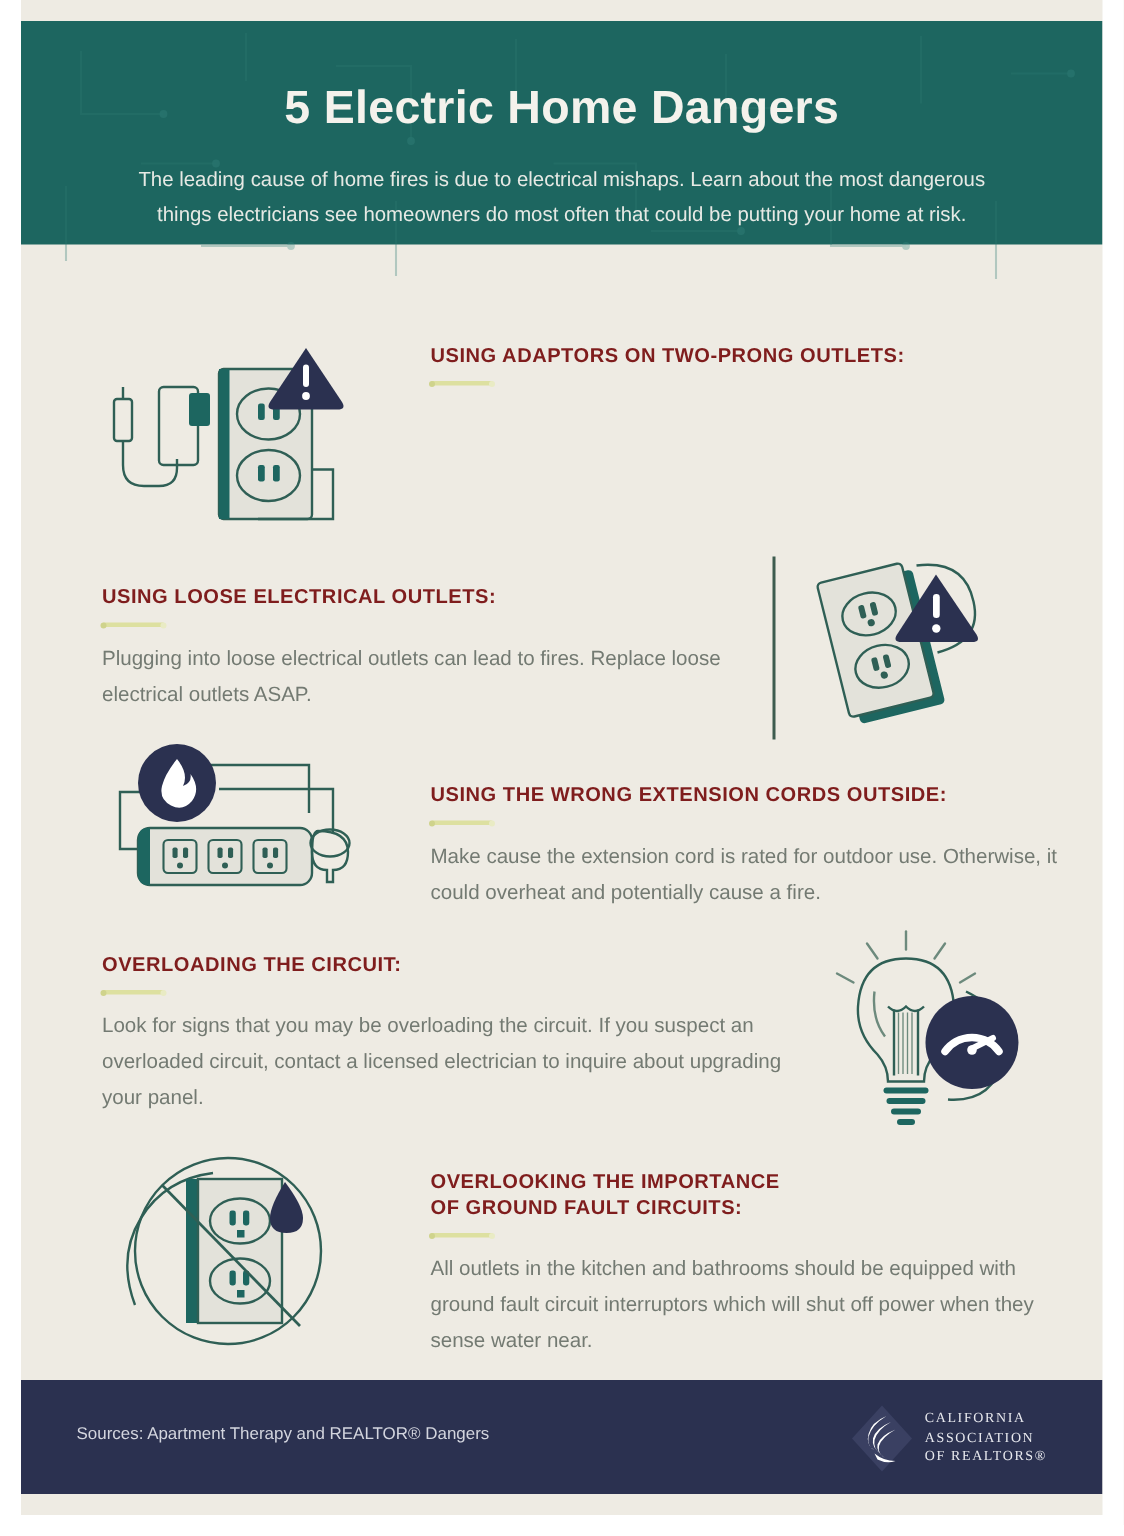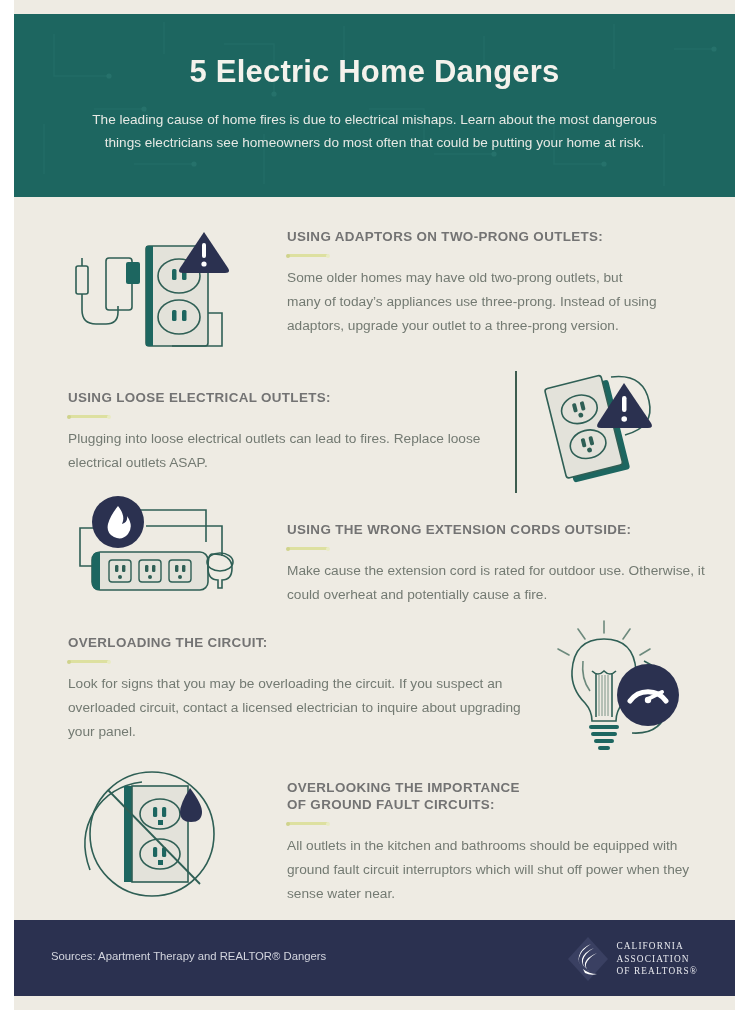--- a/index.html
+++ b/index.html
@@ -23,21 +23,21 @@
     background: #eeebe3;
     overflow: hidden;
   }
 
   
   .header {
     position: absolute;
     left: 0;
     top: 14px;
     width: 721px;
-    height: 183px;
+    height: 149px;
     background: #1d6660;
     overflow: visible;
   }
   .circuit-bg {
     position: absolute;
     inset: 0;
     opacity: .35;
   }
   .title {
     position: absolute;
@@ -57,21 +57,21 @@
     top: 95px;
     text-align: center;
     color: #e6e9e4;
     font-size: 13.6px;
     line-height: 22.5px;
   }
 
   
   .sec { position: absolute; }
   .sec-head {
-    color: #737373;
+    color: #7f1d1d;
     font-size: 13.4px;
     font-weight: bold;
     letter-spacing: .35px;
     line-height: 17px;
     text-transform: uppercase;
     white-space: pre-line;
   }
   .rule {
     margin: 9px 0 9px 0;
     width: 42px;
@@ -215,21 +215,20 @@
         <circle cx="142" cy="36" r="2.6" fill="#ffffff"></circle>
       </g>
     </svg>
   </div>
 
   <div class="sec" style="left:273px; top:228px; width:400px;">
     <div class="sec-head">USING ADAPTORS ON TWO-PRONG OUTLETS:</div>
     <div class="rule">
         <span class="rule-dot"></span>
       </div>
-    <div class="sec-body" style="width:372px;">Some older homes may have old two-prong outlets, but many of today’s appliances use three-prong. Instead of using adaptors, upgrade your outlet to a three-prong version.</div>
   </div>
 
   <div class="sec" style="left:54px; top:389px; width:440px;">
     <div class="sec-head">USING LOOSE ELECTRICAL OUTLETS:</div>
     <div class="rule">
         <span class="rule-dot"></span>
       </div>
     <div class="sec-body" style="width:430px;">Plugging into loose electrical outlets can lead to fires. Replace loose electrical outlets ASAP.</div>
   </div>
 

